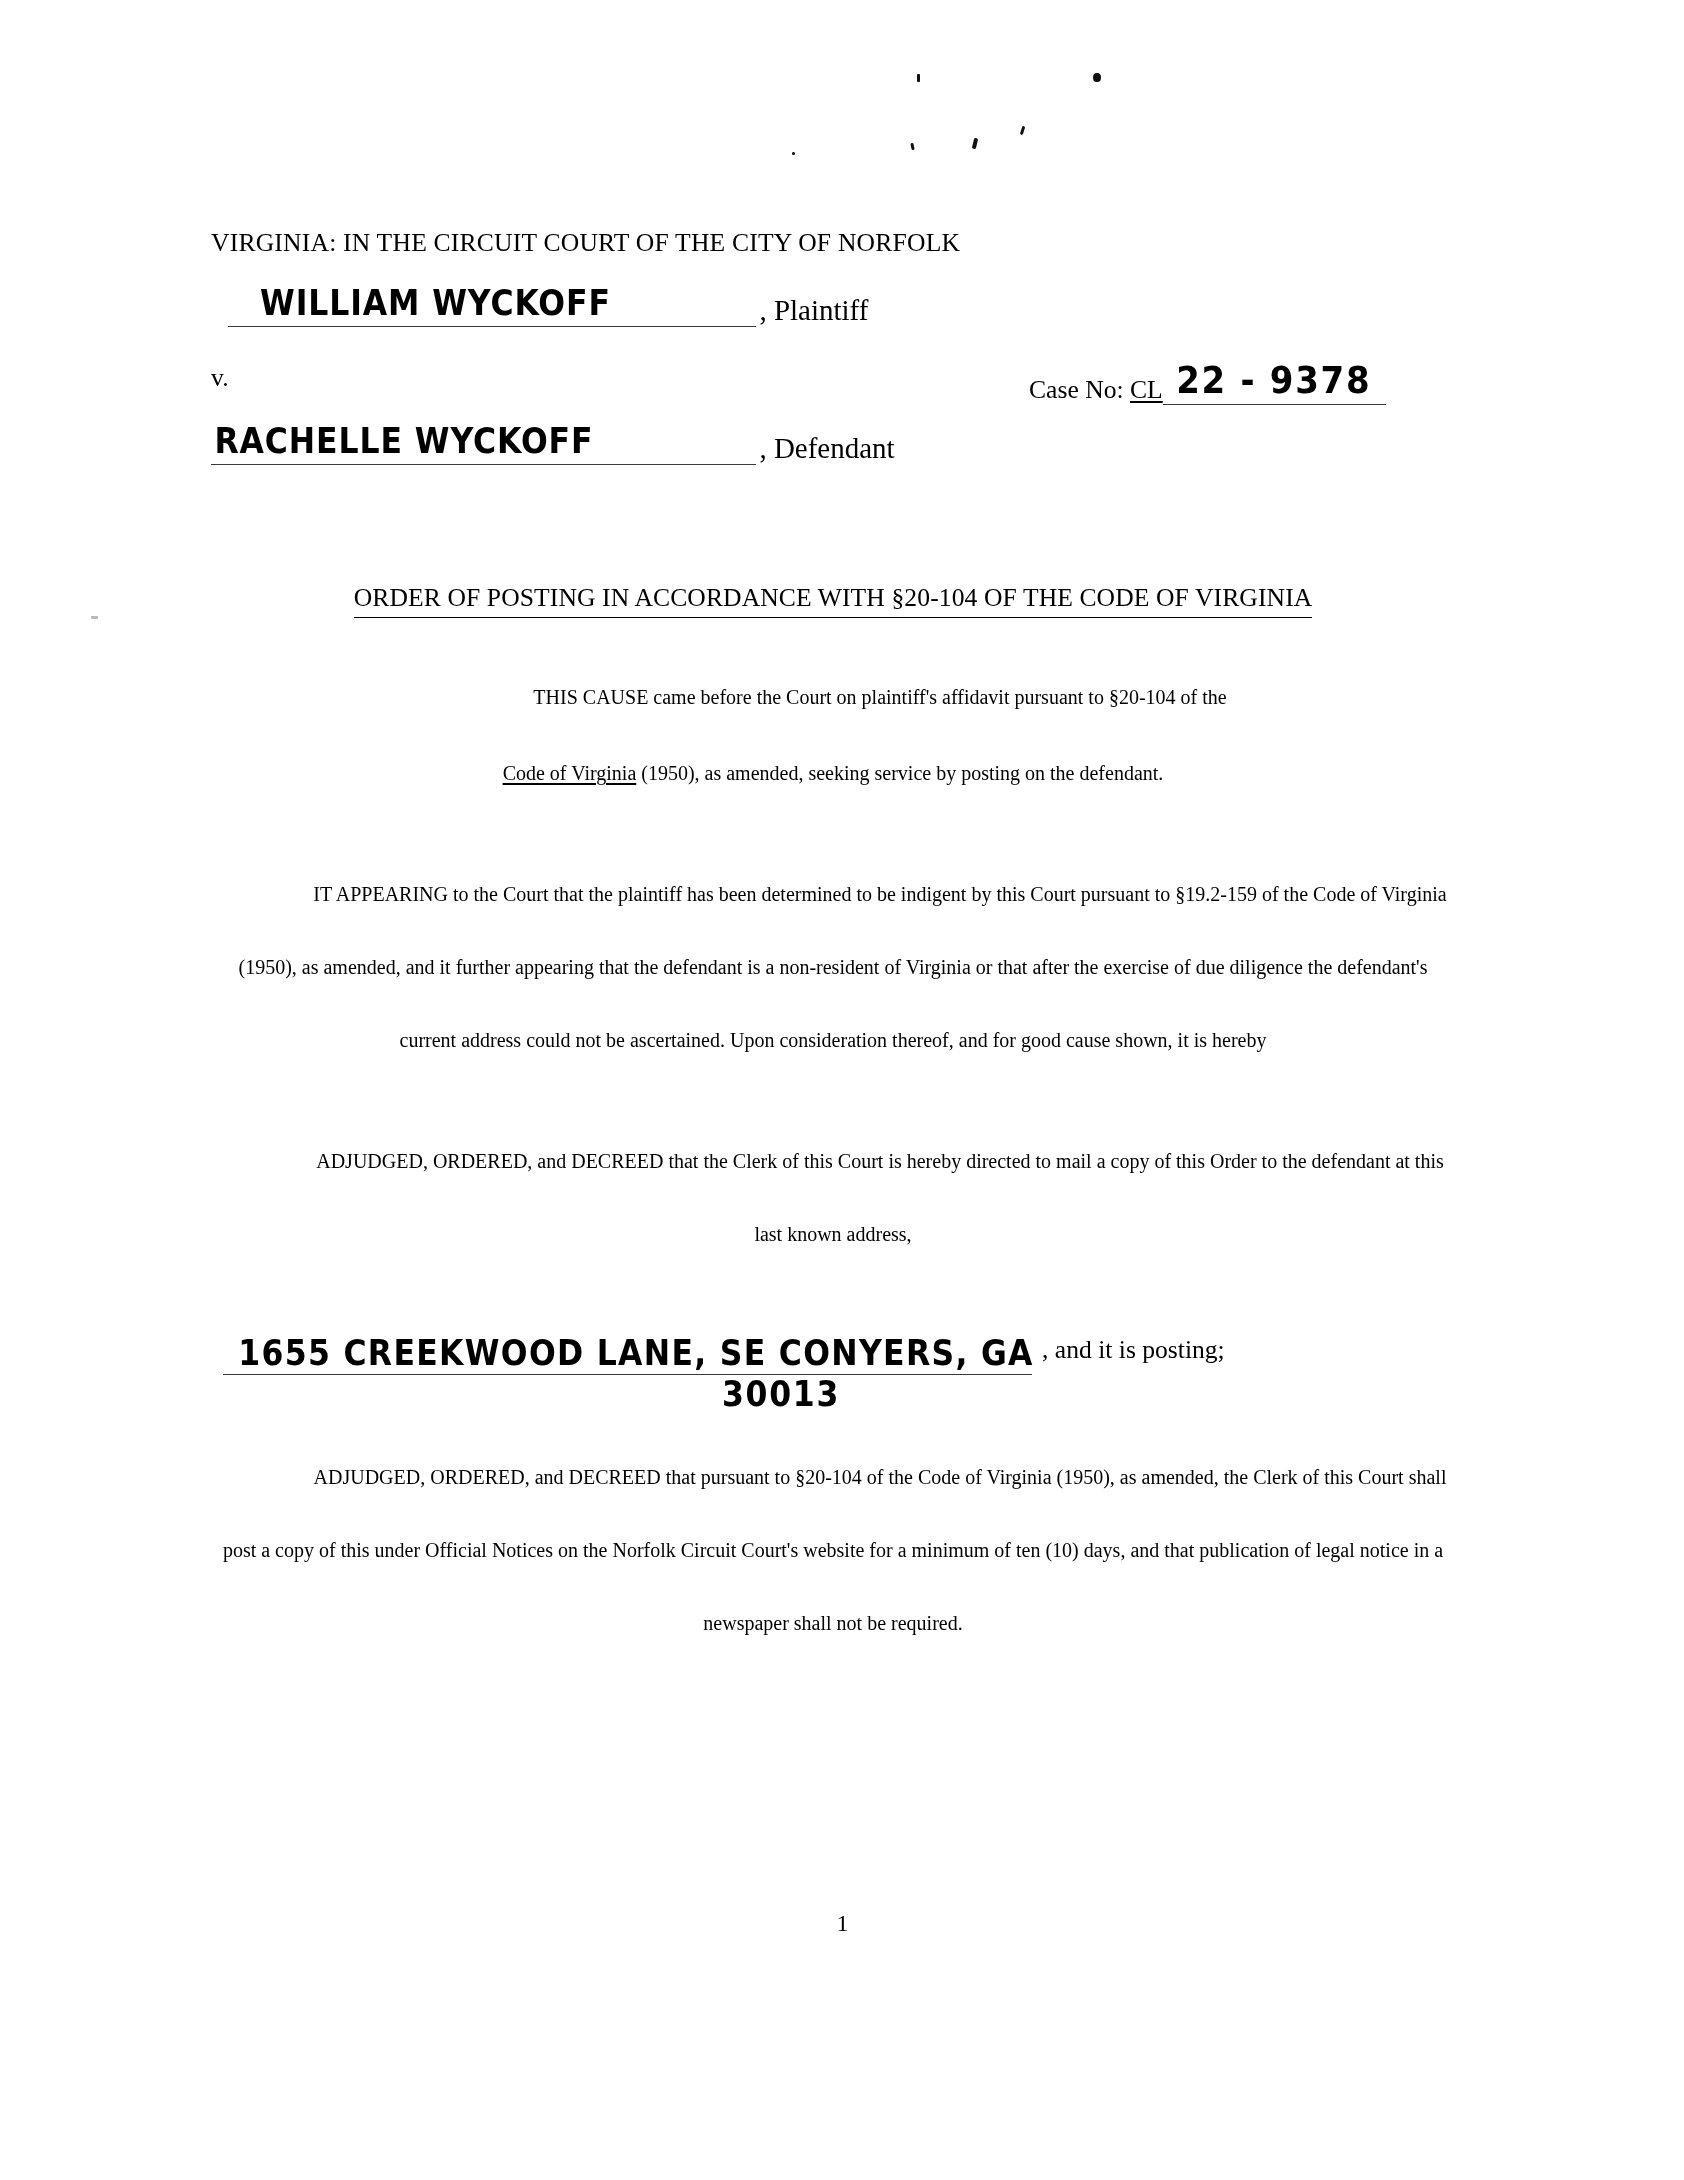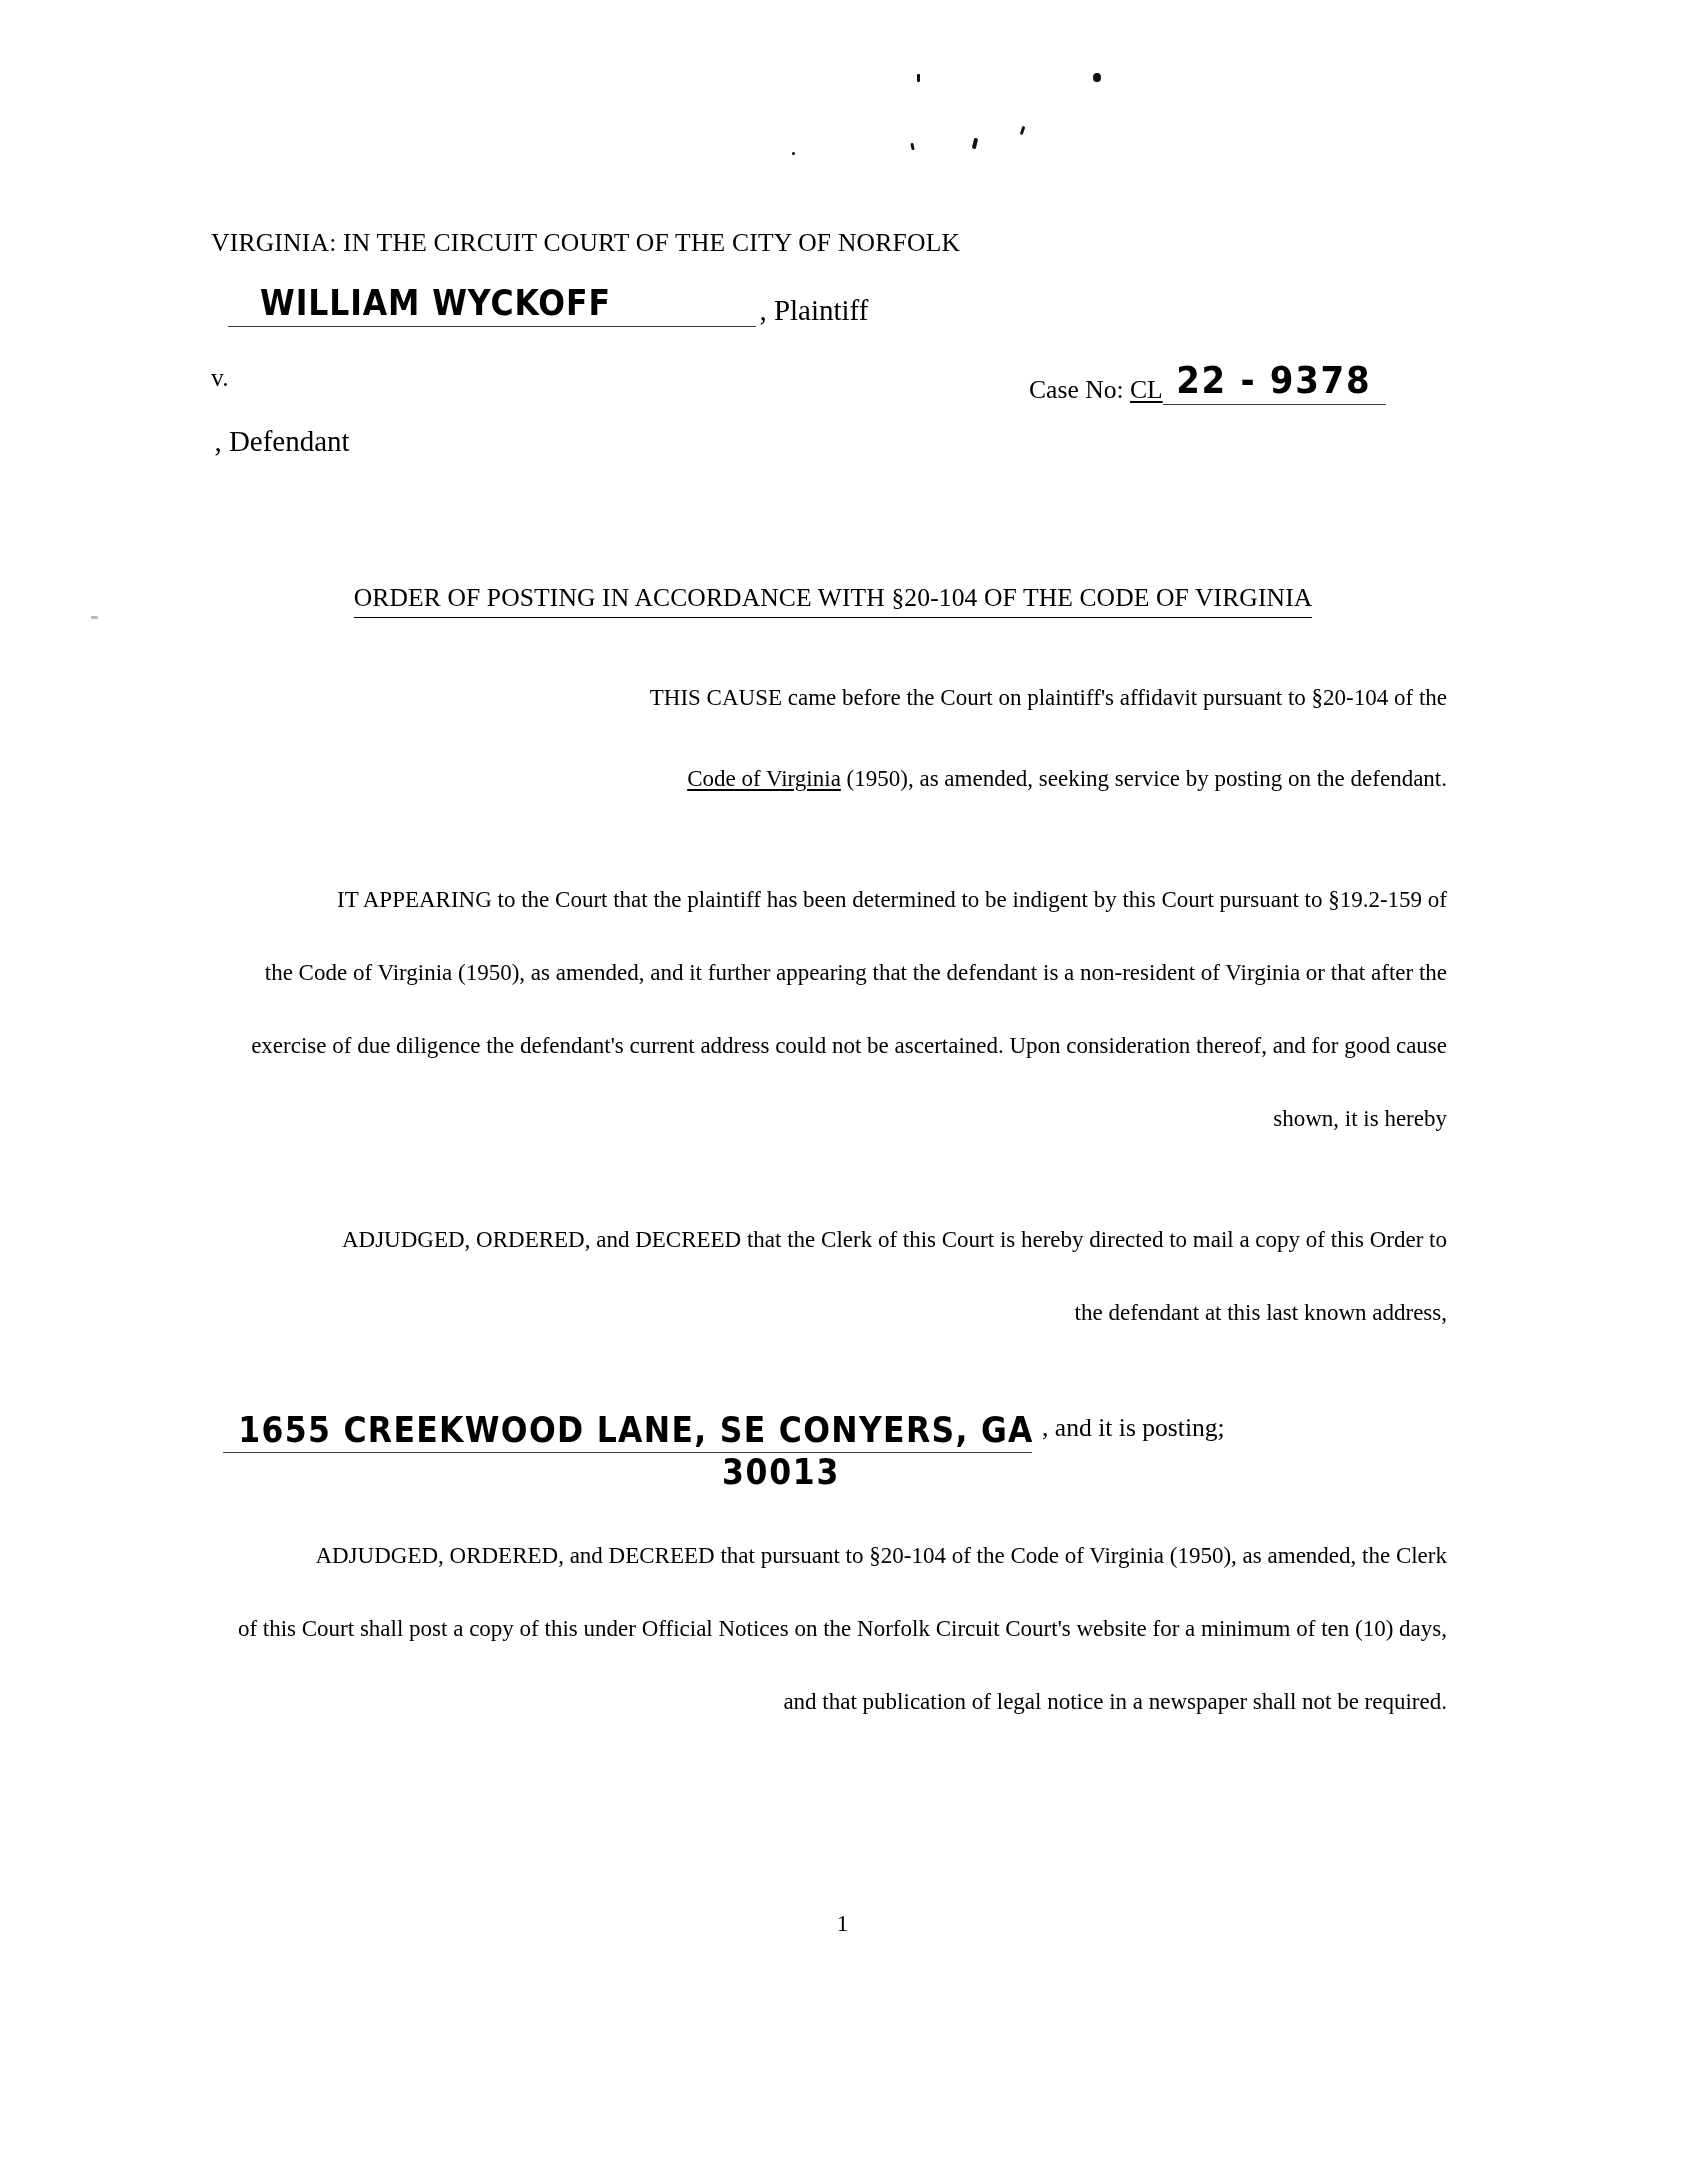--- a/index.html
+++ b/index.html
@@ -125,25 +125,25 @@
     text-align: center;
     font-size: 25.6px;
     letter-spacing: 0.1px;
   }
   .doc-title span {
     border-bottom: 1.7px solid #000;
     padding-bottom: 5px;
   }
 
   p.body-par {
-    font-size: 23px;
+    font-size: 20px;
     line-height: 73px;
-    margin: 8px;
+    margin: 0;
     text-indent: 94px;
-    text-align: right;
+    text-align: center;
   }
   p.body-par.tight { margin-top: 3.4px; }
   p.body-par.spaced { margin-top: 48px; }
   .u { text-decoration: underline; text-underline-offset: 3.4px; }
 
   
   .address-block {
     position: relative;
     margin-top: 37px;
     height: 111px;
@@ -222,21 +222,23 @@
 
     <div class="v-row">
       <span class="v-label">v.</span>
       <span class="caseno">
         <span>Case No:</span>
         <span class="cl">CL</span><span class="num-line"><span class="num">22 - 9378</span></span>
       </span>
     </div>
 
     <div class="caption-row">
-      <span class="role">, Defendant</span>
+      <span class="fill-line party" style="margin-left:0;width:545px;">
+        <span class="hand defendant-name">RACHELLE WYCKOFF</span>
+      </span><span class="role">, Defendant</span>
     </div>
 
     <div class="doc-title">
       <span>ORDER OF POSTING IN ACCORDANCE WITH §20-104 OF THE CODE OF VIRGINIA</span>
     </div>
 
     <p class="body-par spaced">
       <span>THIS CAUSE came before the Court on plaintiff's affidavit pursuant to §20-104 of the</span>
     </p>
     <p class="body-par tight" style="text-indent:0;">

